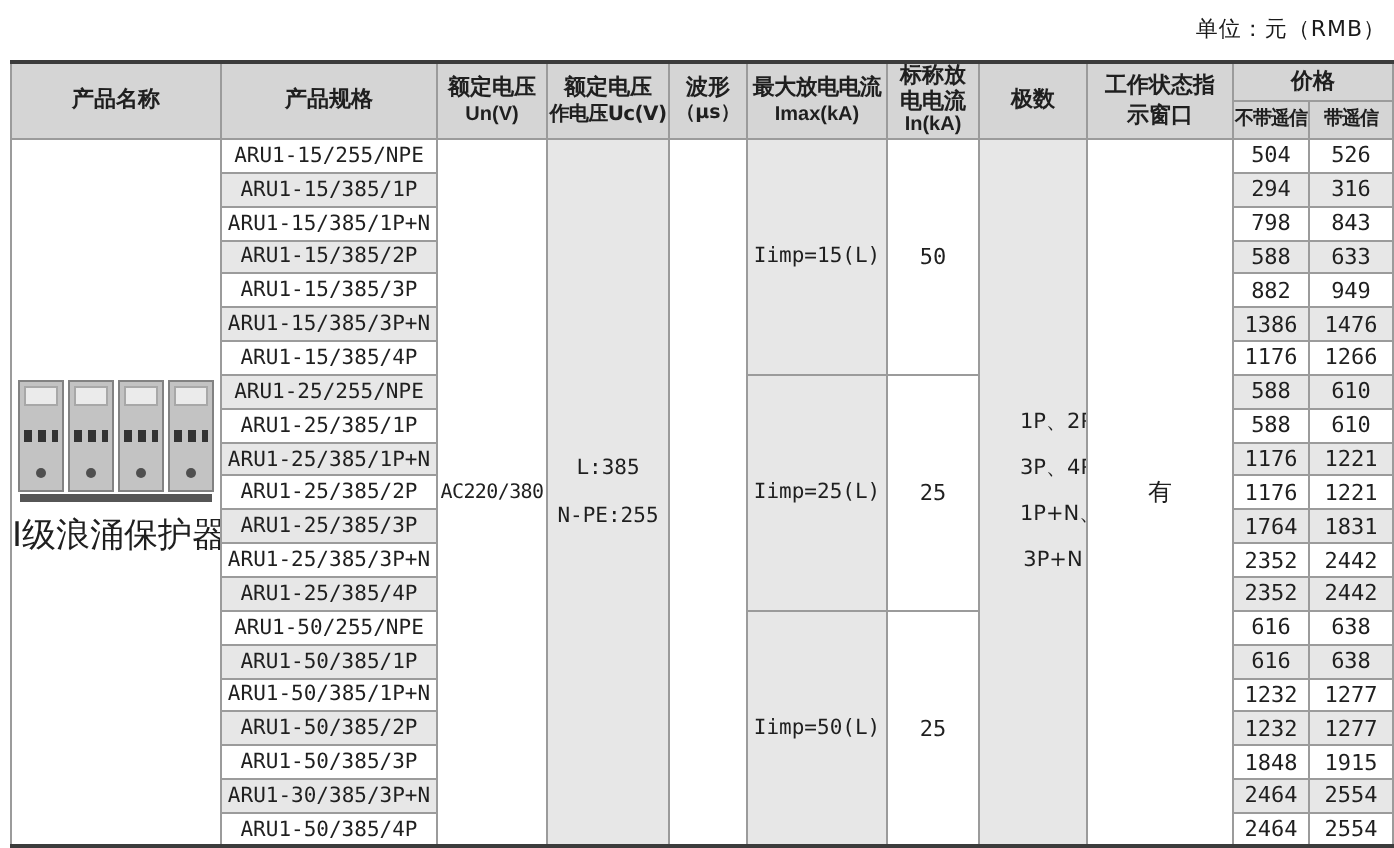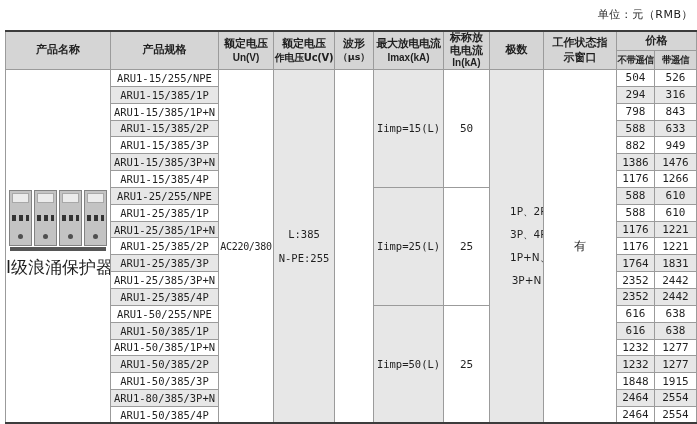--- a/index.html
+++ b/index.html
@@ -247,21 +247,21 @@
       <td class="c-spec mono stripe">ARU1-50/385/2P</td>
       <td class="mono stripe">1232</td>
       <td class="mono stripe">1277</td>
     </tr>
     <tr>
       <td class="c-spec mono stripe">ARU1-50/385/3P</td>
       <td class="mono stripe">1848</td>
       <td class="mono stripe">1915</td>
     </tr>
     <tr>
-      <td class="c-spec mono stripe">ARU1-80/385/3P+N</td>
+      <td class="c-spec mono stripe">ARU1-30/385/3P+N</td>
       <td class="mono stripe">2464</td>
       <td class="mono stripe">2554</td>
     </tr>
     <tr>
       <td class="c-spec mono stripe">ARU1-50/385/4P</td>
       <td class="mono stripe">2464</td>
       <td class="mono stripe">2554</td>
     </tr>
   </tbody>
 </table>

